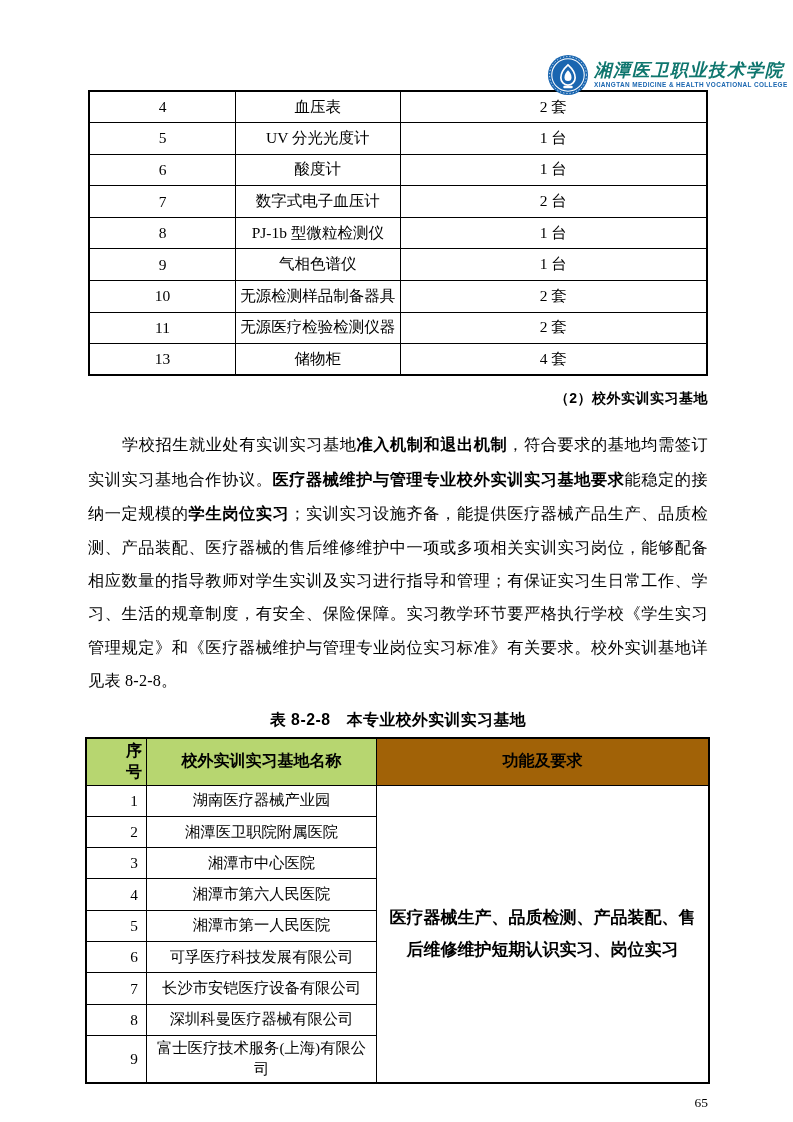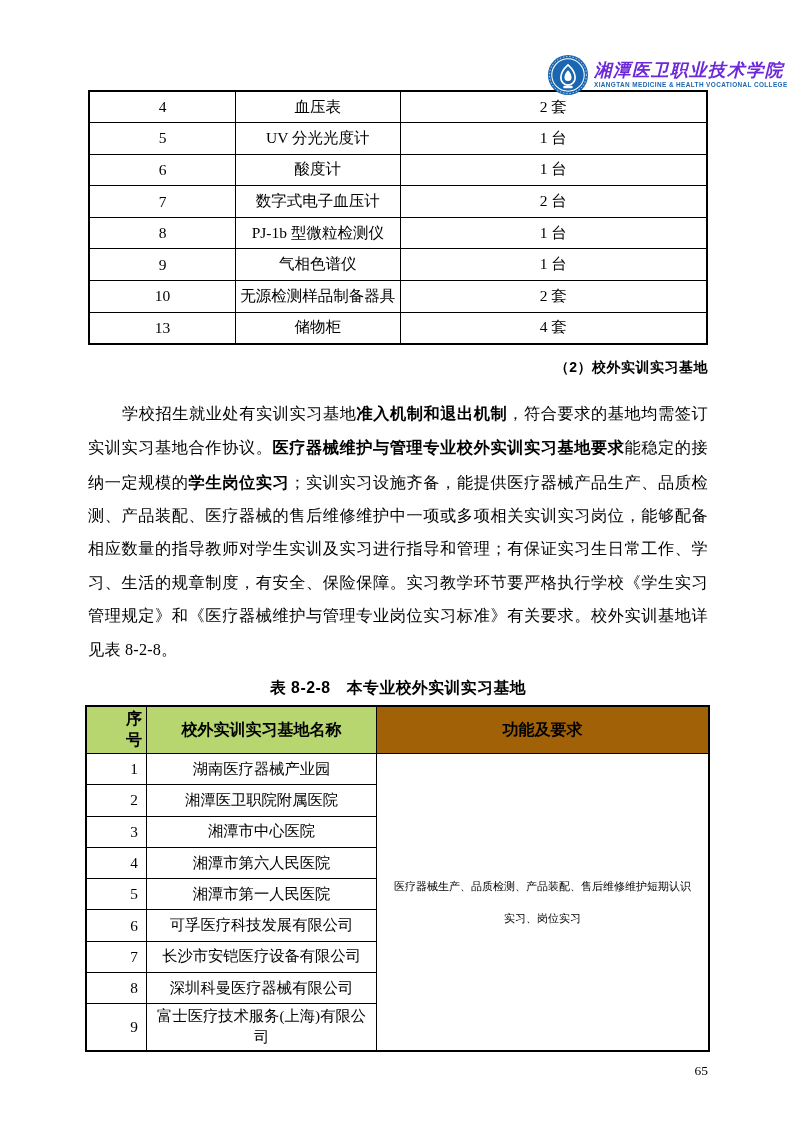--- a/index.html
+++ b/index.html
@@ -24,21 +24,21 @@
     align-items: center;
     gap: 5px;
     z-index: 2;
   }
   .logo-badge { width: 42px; height: 42px; flex: 0 0 auto; }
   .logo-text { display: flex; flex-direction: column; line-height: 1; }
   .logo-zh {
     font-size: 17.5px;
     font-weight: bold;
     font-style: italic;
-    color: #6d28d9;
+    color: #0f766e;
     letter-spacing: 1.5px;
     white-space: nowrap;
     font-family: "Liberation Serif", "DejaVu Serif", serif;
   }
   .logo-en {
     margin-top: 3px;
     font-size: 6.4px;
     font-weight: bold;
     color: #1a66b0;
     letter-spacing: 0.4px;
@@ -109,21 +109,22 @@
     font-size: 16px;
     font-family: "Liberation Sans", "DejaVu Sans", sans-serif;
   }
   .base-table td { height: 31.3px; font-size: 15.3px; }
   .base-table .col-no   { width: 58px; padding-left: 39px;  }
   .base-table .col-name { width: 232px; }
   .base-table .col-req  { width: 335px; }
   .base-table .req-cell {
     line-height: 32px;
     padding: 2px 12px;
-    font-size: 11px;
+    font-size: 17px;
+    font-weight: bold;
   }
 
   
   .page-number {
     margin-top: 11px;
     width: 620px;
     text-align: right;
     font-size: 13.5px;
   }
 </style>
@@ -180,20 +181,25 @@
             <td class="col-no">9</td>
             <td class="col-name">气相色谱仪</td>
             <td class="col-qty">1 台</td>
           </tr>
           <tr>
             <td class="col-no">10</td>
             <td class="col-name">无源检测样品制备器具</td>
             <td class="col-qty">2 套</td>
           </tr>
           <tr>
+            <td class="col-no">11</td>
+            <td class="col-name">无源医疗检验检测仪器</td>
+            <td class="col-qty">2 套</td>
+          </tr>
+          <tr>
             <td class="col-no">13</td>
             <td class="col-name">储物柜</td>
             <td class="col-qty">4 套</td>
           </tr>
         </tbody>
     </table>
 
     <div class="section-heading">（2）校外实训实习基地</div>
 
     <div class="intro-paragraph"><span>学校招生就业处有实训实习基地</span><span class="bold-seg">准入机制和退出机制</span><span>，符合要求的基地均需签订实训实习基地合作协议。</span><span class="bold-seg">医疗器械维护与管理专业校外实训实习基地要求</span><span>能稳定的接纳一定规模的</span><span class="bold-seg">学生岗位实习</span><span>；实训实习设施齐备，能提供医疗器械产品生产、品质检测、产品装配、医疗器械的售后维修维护中一项或多项相关实训实习岗位，能够配备相应数量的指导教师对学生实训及实习进行指导和管理；有保证实习生日常工作、学习、生活的规章制度，有安全、保险保障。实习教学环节要严格执行学校《学生实习管理规定》和《医疗器械维护与管理专业岗位实习标准》有关要求。校外实训基地详见表 8-2-8。</span></div>

